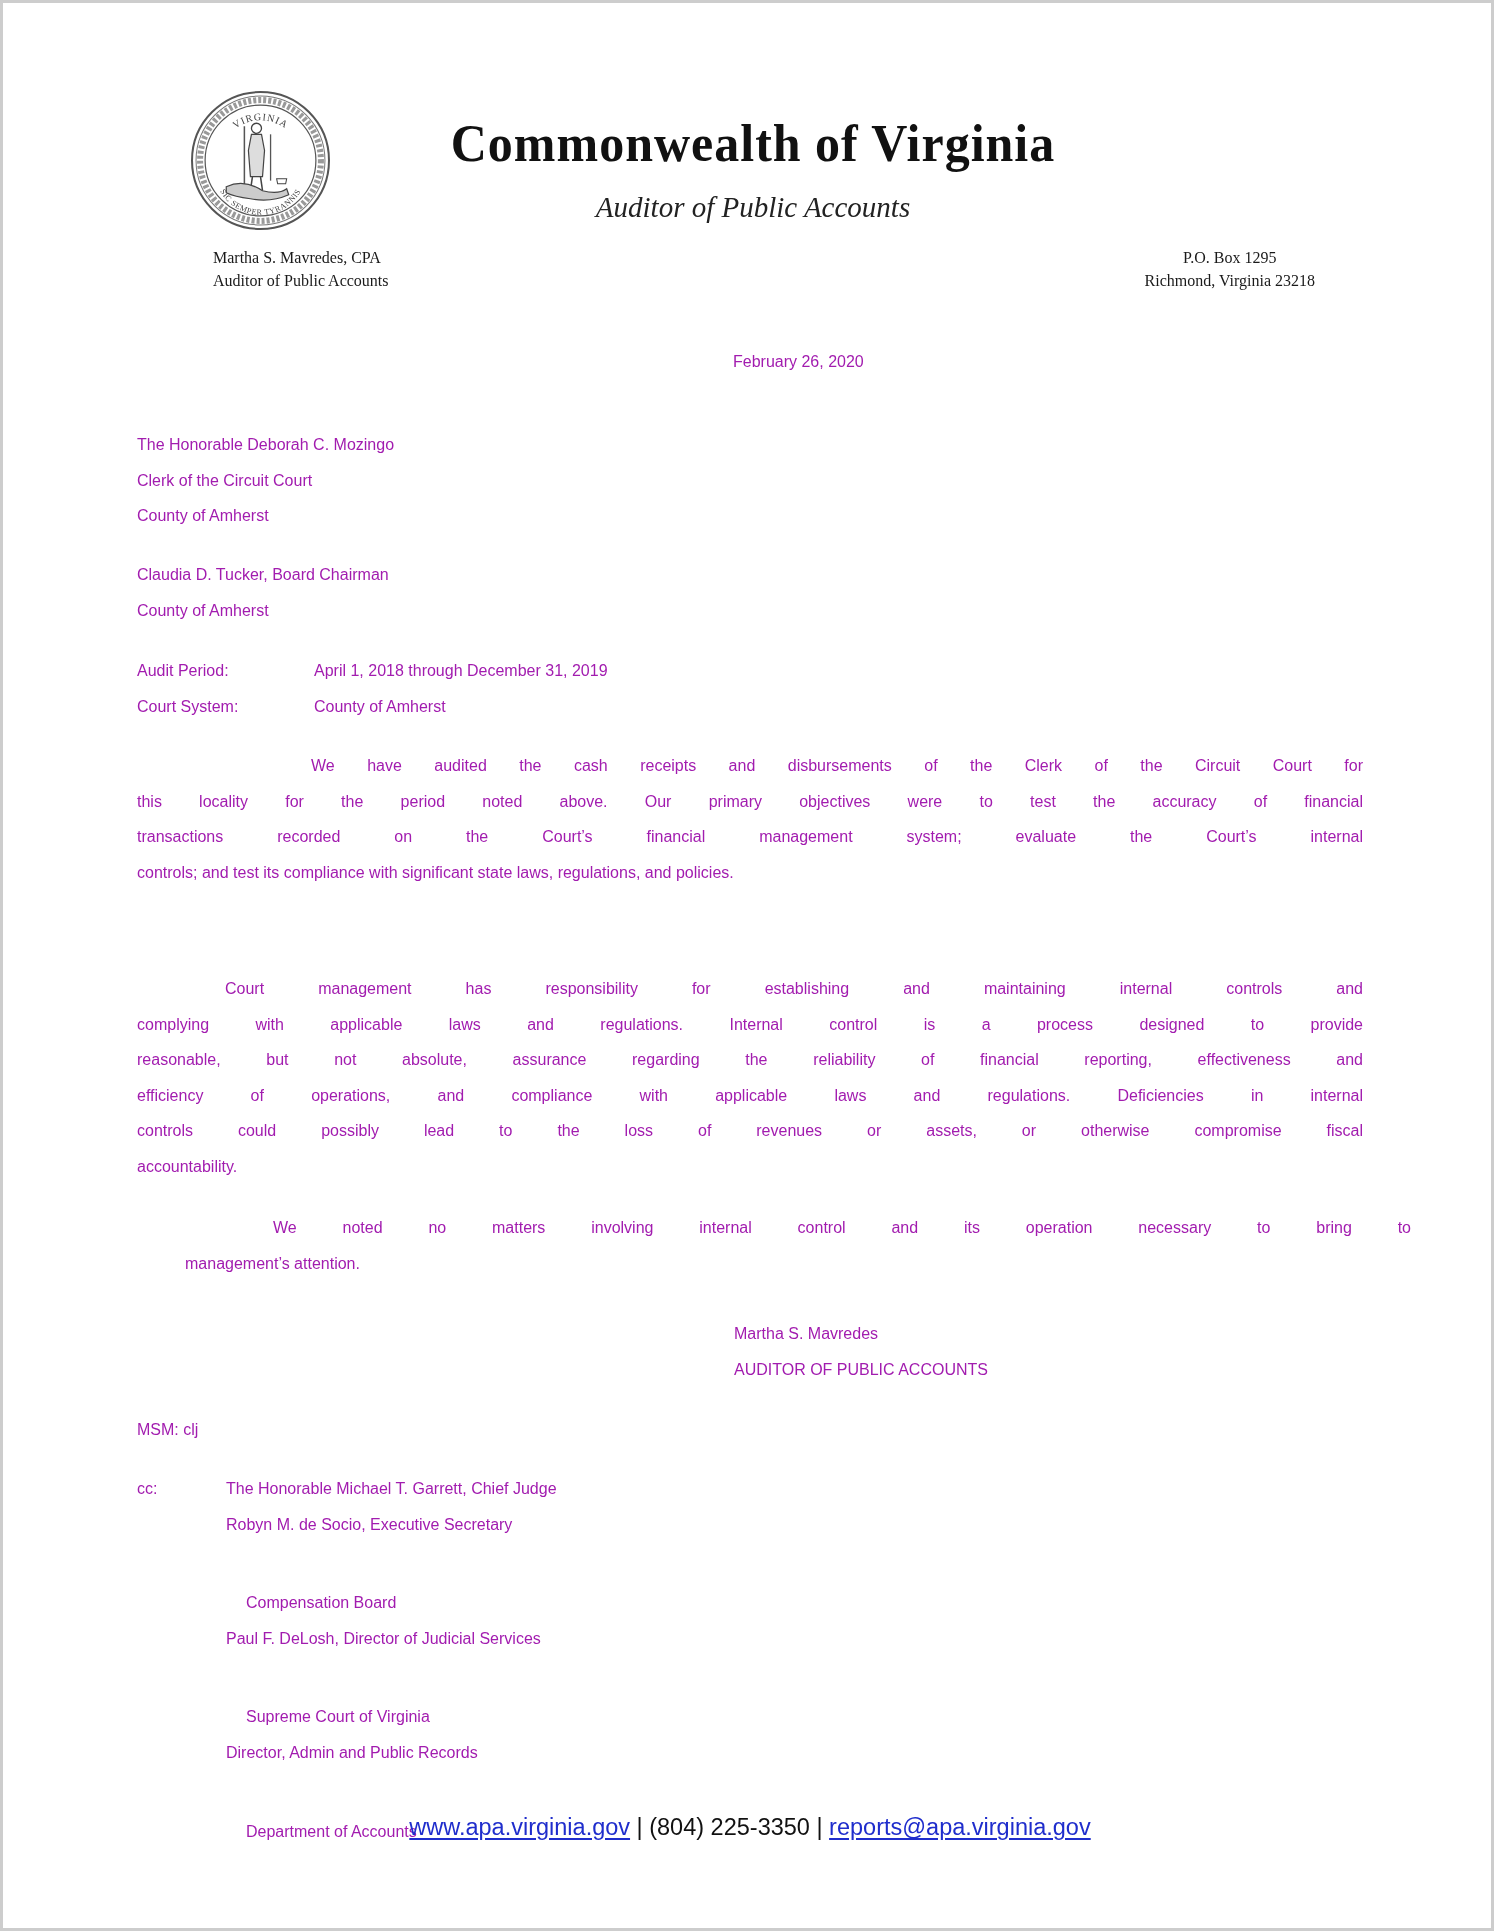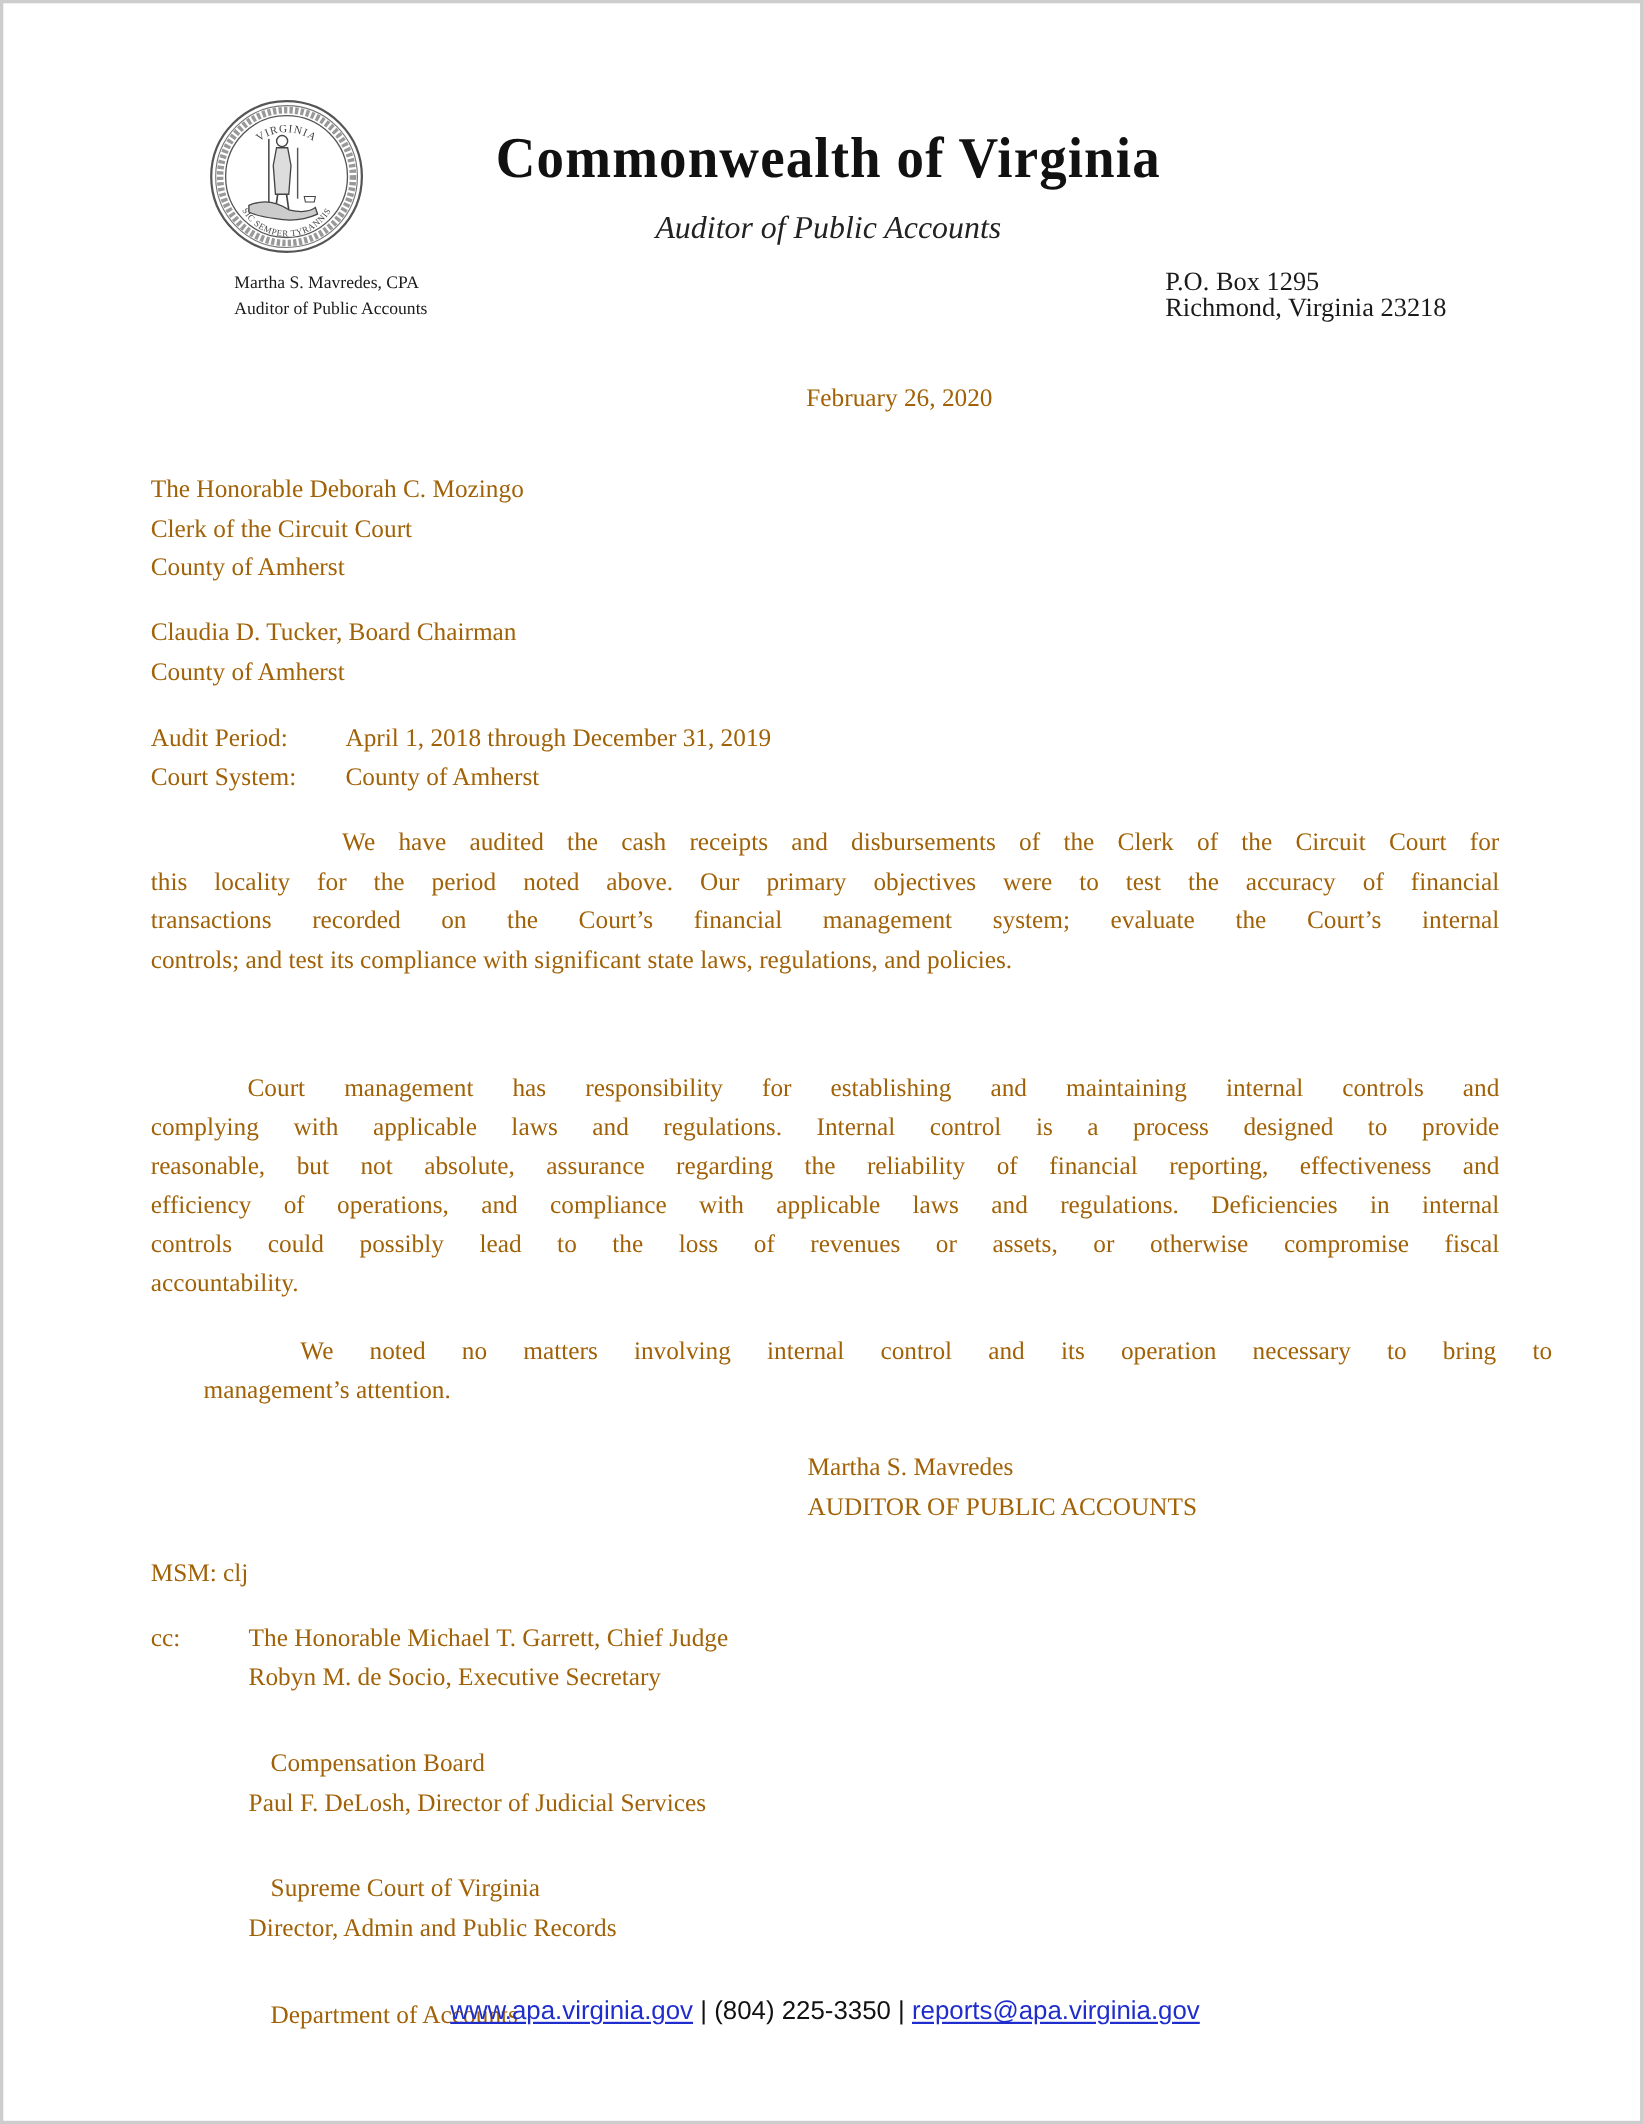--- a/index.html
+++ b/index.html
@@ -17,23 +17,23 @@
     font-family:"Liberation Serif","DejaVu Serif",serif; font-weight:bold;
     font-size:50px; letter-spacing:1px; color:#111; line-height:80px;
     transform:scaleY(1.05);
   }
   .subtitle {
     position:absolute; left:500px; top:186px; width:500px; text-align:center;
     font-family:"Liberation Serif","DejaVu Serif",serif; font-style:italic;
     font-size:29px; line-height:36px; color:#222;
   }
   .lh-left { position:absolute; left:178px; top:243px; font-size:16px; line-height:23px;margin-left:32px; }
-  .lh-right { position:absolute; right:176px; top:243px; font-size:24px; line-height:23px; text-align:left; }
+  .lh-right { position:absolute; right:176px; top:243px; font-size:16px; line-height:23px; text-align:center; }
 
-  .body-text { font-family:Liberation Serif, serif; font-size:23px; color:#a16207; }
+  .body-text { font-family:Liberation Sans, sans-serif; font-size:16px; color:#a21caf; }
   .line { height:35.6px; line-height:35.6px; white-space:nowrap; }
 
   .date { position:absolute; left:730px; top:341px; }
   .addr1 { position:absolute; left:134px; top:424px; }
   .addr2 { position:absolute; left:134px; top:554px; }
   .audit { position:absolute; left:134px; top:650px; }
   .audit .lbl { display:inline-block; width:177px; }
 
   .para { position:absolute; left:134px; width:1226px; text-align:justify; text-align-last:auto; line-height:35.6px; }
   .para .jl { display:block; text-align:justify; text-align-last:justify; height:35.6px; white-space:nowrap; overflow:hidden; }

